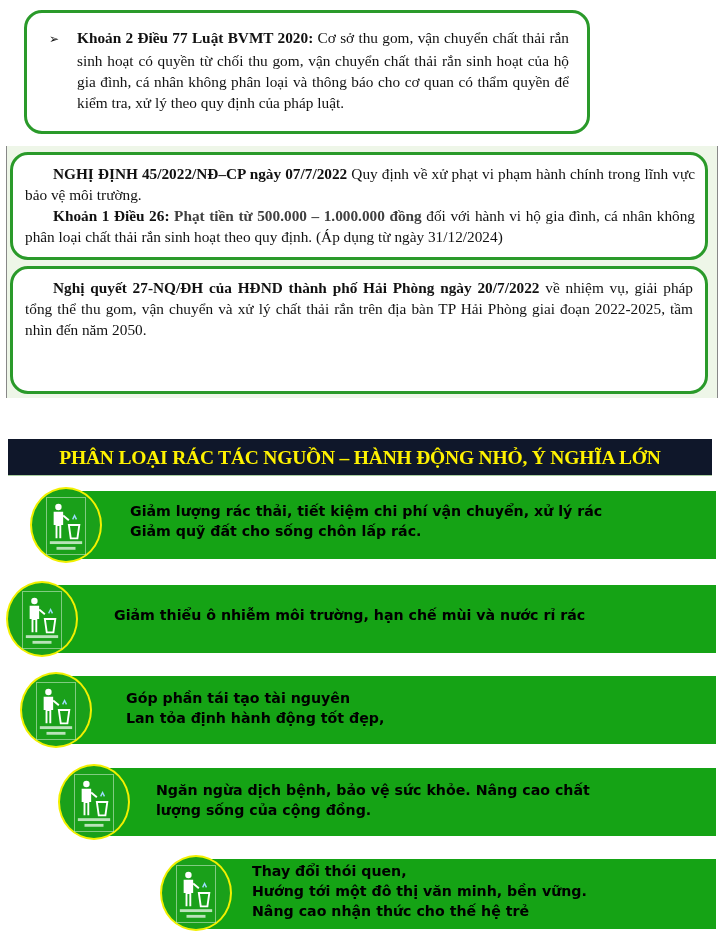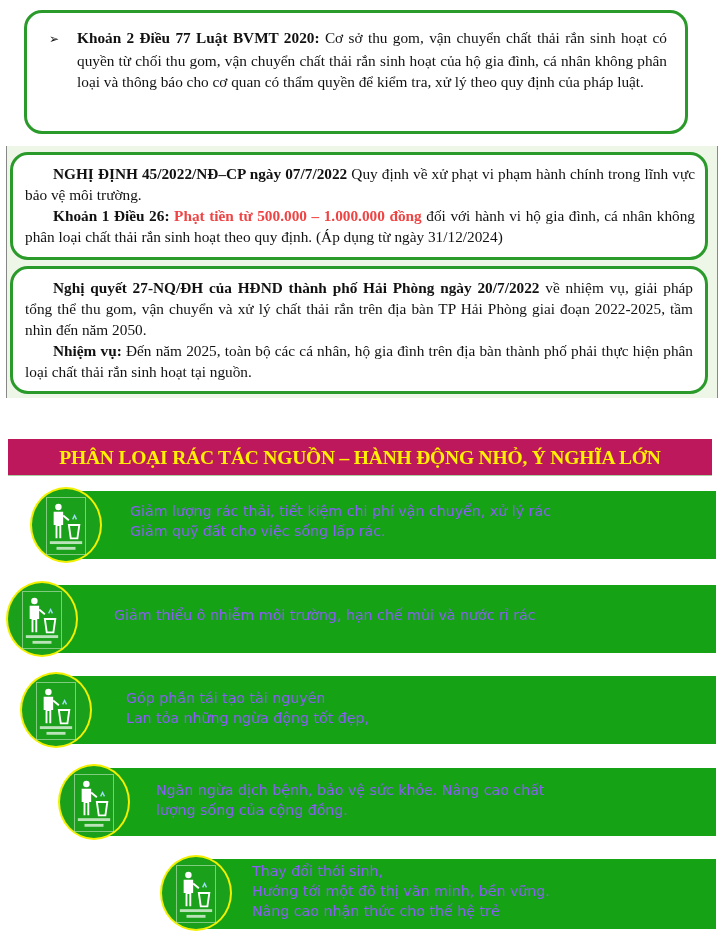--- a/index.html
+++ b/index.html
@@ -15,27 +15,27 @@
     line-height: 21px;
     text-align: justify;
   }
   .panel-bg {
     position: absolute;
     background: #eef6e8;
     border-left: 1px solid #888;
     border-right: 1px solid #888;
   }
   .b { font-weight: bold; }
-  .red { color: #ef4444; font-weight: bold; }
+  .red { color: #404040; font-weight: bold; }
   .indent { display: inline-block; width: 28px; }
 
   .banner {
     position: absolute;
     left: 8px; top: 439px; width: 704px; height: 37px;
-    background: #be185d;
+    background: #0f172a;
     color: #fff200;
     font-family: "Liberation Serif", serif;
     font-weight: bold;
     font-size: 19.5px;
     line-height: 37px;
     text-align: center;
     letter-spacing: -0.2px;
     border-bottom: 1px solid #a9cfa0;
   }
 
@@ -56,75 +56,72 @@
     background: #1aa01a;
     border: 2px solid #f2f000;
   }
   .icon-frame {
     position: absolute;
     left: 14px; top: 8px; width: 40px; height: 58px;
     border: 1px solid rgba(255,255,255,0.45);
   }
   .row-text {
     position: absolute;
-    color: #8b5cf6;
+    color: #000000;
     font-family: "DejaVu Sans", sans-serif;
-    font-weight: normal;
+    font-weight: bold;
     font-size: 14.2px;
     line-height: 20px;
     white-space: nowrap;
   }
 </style>
 </head>
 <body>
 
-<div class="law-box" style="left:24px; top:10px; width:664px; height:124px; padding:14px 18px 0 22px;">
+<div class="law-box" style="left:24px; top:10px; width:566px; height:124px; padding:14px 18px 0 22px;">
   <p style="padding-left:28px; text-indent:-28px;">
     <span style="display:inline-block; width:28px; text-indent:0; font-size:12px;">➢</span><span class="b">Khoản 2 Điều 77 Luật BVMT 2020:</span><span> Cơ sở thu gom, vận chuyển chất thải rắn sinh hoạt có quyền từ chối thu gom, vận chuyển chất thải rắn sinh hoạt của hộ gia đình, cá nhân không phân loại và thông báo cho cơ quan có thẩm quyền để kiểm tra, xử lý theo quy định của pháp luật.</span>
   </p>
 </div>
 
 <div class="panel-bg" style="left:6px; top:146px; width:712px; height:252px;"></div>
 
 <div class="law-box" style="left:10px; top:152px; width:698px; height:108px; padding:8px 10px 0 12px;">
   <p>
     <span class="indent"></span><span class="b">NGHỊ ĐỊNH 45/2022/NĐ–CP ngày 07/7/2022</span><span> Quy định về xử phạt vi phạm hành chính trong lĩnh vực bảo vệ môi trường.</span>
   </p>
   <p>
     <span class="indent"></span><span class="b">Khoản 1 Điều 26:</span><span class="red"> Phạt tiền từ 500.000 – 1.000.000 đồng</span><span> đối với hành vi hộ gia đình, cá nhân không phân loại chất thải rắn sinh hoạt theo quy định. (Áp dụng từ ngày 31/12/2024)</span>
   </p>
 </div>
 
 <div class="law-box" style="left:10px; top:266px; width:698px; height:128px; padding:8px 12px 8px 12px;">
   <p>
     <span class="indent"></span><span class="b">Nghị quyết 27-NQ/ĐH của HĐND thành phố Hải Phòng ngày 20/7/2022</span><span> về nhiệm vụ, giải pháp tổng thể thu gom, vận chuyển và xử lý chất thải rắn trên địa bàn TP Hải Phòng giai đoạn 2022-2025, tầm nhìn đến năm 2050.</span>
   </p>
-  <p>
-    <span class="indent"></span><span class="b">Nhiệm vụ:</span><span> Đến năm 2025, toàn bộ các cá nhân, hộ gia đình trên địa bàn thành phố phải thực hiện phân loại chất thải rắn sinh hoạt tại nguồn.</span>
-  </p>
 </div>
 
 <div class="banner">PHÂN LOẠI RÁC TÁC NGUỒN – HÀNH ĐỘNG NHỎ, Ý NGHĨA LỚN</div>
 
 <div class="row" style="left:30px; top:487px; width:686px;">
   <div class="row-bar" style="left:40px;"></div>
   <div class="row-icon">
     <svg class="icon-frame" viewBox="0 0 40 58">
       <circle cx="12" cy="9" r="3.4" fill="#fff"></circle>
       <path d="M7 14 h10 v14 h-2 v14 h-2 v-13 h-2 v13 h-2 v-14 h-2z" fill="#fff"></path>
       <path d="M17 18 l6 5" stroke="#fff" stroke-width="2"></path>
       <path d="M23 28 h11 l-2 14 h-7z" fill="none" stroke="#fff" stroke-width="2"></path>
       <path d="M27 22 l2 -4 l2 4" fill="none" stroke="#9fdcff" stroke-width="1.5"></path>
       <rect x="3" y="45" width="34" height="3" fill="#fff" opacity="0.7"></rect>
       <rect x="10" y="51" width="20" height="3" fill="#fff" opacity="0.7"></rect>
     </svg>
   </div>
   <div class="row-text" style="left:100px; top:14px;">
     <div>Giảm lượng rác thải, tiết kiệm chi phí vận chuyển, xử lý rác</div>
-    <div>Giảm quỹ đất cho việc sống lấp rác.</div>
+    <div>Giảm quỹ đất cho sống chôn lấp rác.</div>
   </div>
 </div>
 
 <div class="row" style="left:6px; top:581px; width:710px;">
   <div class="row-bar" style="left:40px;"></div>
   <div class="row-icon">
     <svg class="icon-frame" viewBox="0 0 40 58">
       <circle cx="12" cy="9" r="3.4" fill="#fff"></circle>
       <path d="M7 14 h10 v14 h-2 v14 h-2 v-13 h-2 v13 h-2 v-14 h-2z" fill="#fff"></path>
       <path d="M17 18 l6 5" stroke="#fff" stroke-width="2"></path>
@@ -147,21 +144,21 @@
       <path d="M7 14 h10 v14 h-2 v14 h-2 v-13 h-2 v13 h-2 v-14 h-2z" fill="#fff"></path>
       <path d="M17 18 l6 5" stroke="#fff" stroke-width="2"></path>
       <path d="M23 28 h11 l-2 14 h-7z" fill="none" stroke="#fff" stroke-width="2"></path>
       <path d="M27 22 l2 -4 l2 4" fill="none" stroke="#9fdcff" stroke-width="1.5"></path>
       <rect x="3" y="45" width="34" height="3" fill="#fff" opacity="0.7"></rect>
       <rect x="10" y="51" width="20" height="3" fill="#fff" opacity="0.7"></rect>
     </svg>
   </div>
   <div class="row-text" style="left:106px; top:16px;">
     <div>Góp phần tái tạo tài nguyên</div>
-    <div>Lan tỏa những ngừa động tốt đẹp,</div>
+    <div>Lan tỏa định hành động tốt đẹp,</div>
   </div>
 </div>
 
 <div class="row" style="left:58px; top:764px; width:658px;">
   <div class="row-bar" style="left:40px;"></div>
   <div class="row-icon">
     <svg class="icon-frame" viewBox="0 0 40 58">
       <circle cx="12" cy="9" r="3.4" fill="#fff"></circle>
       <path d="M7 14 h10 v14 h-2 v14 h-2 v-13 h-2 v13 h-2 v-14 h-2z" fill="#fff"></path>
       <path d="M17 18 l6 5" stroke="#fff" stroke-width="2"></path>
@@ -184,17 +181,17 @@
       <circle cx="12" cy="9" r="3.4" fill="#fff"></circle>
       <path d="M7 14 h10 v14 h-2 v14 h-2 v-13 h-2 v13 h-2 v-14 h-2z" fill="#fff"></path>
       <path d="M17 18 l6 5" stroke="#fff" stroke-width="2"></path>
       <path d="M23 28 h11 l-2 14 h-7z" fill="none" stroke="#fff" stroke-width="2"></path>
       <path d="M27 22 l2 -4 l2 4" fill="none" stroke="#9fdcff" stroke-width="1.5"></path>
       <rect x="3" y="45" width="34" height="3" fill="#fff" opacity="0.7"></rect>
       <rect x="10" y="51" width="20" height="3" fill="#fff" opacity="0.7"></rect>
     </svg>
   </div>
   <div class="row-text" style="left:92px; top:6px;">
-    <div>Thay đổi thói sinh,</div>
+    <div>Thay đổi thói quen,</div>
     <div>Hướng tới một đô thị văn minh, bền vững.</div>
     <div>Nâng cao nhận thức cho thế hệ trẻ</div>
   </div>
 </div>
 
 </body></html>

